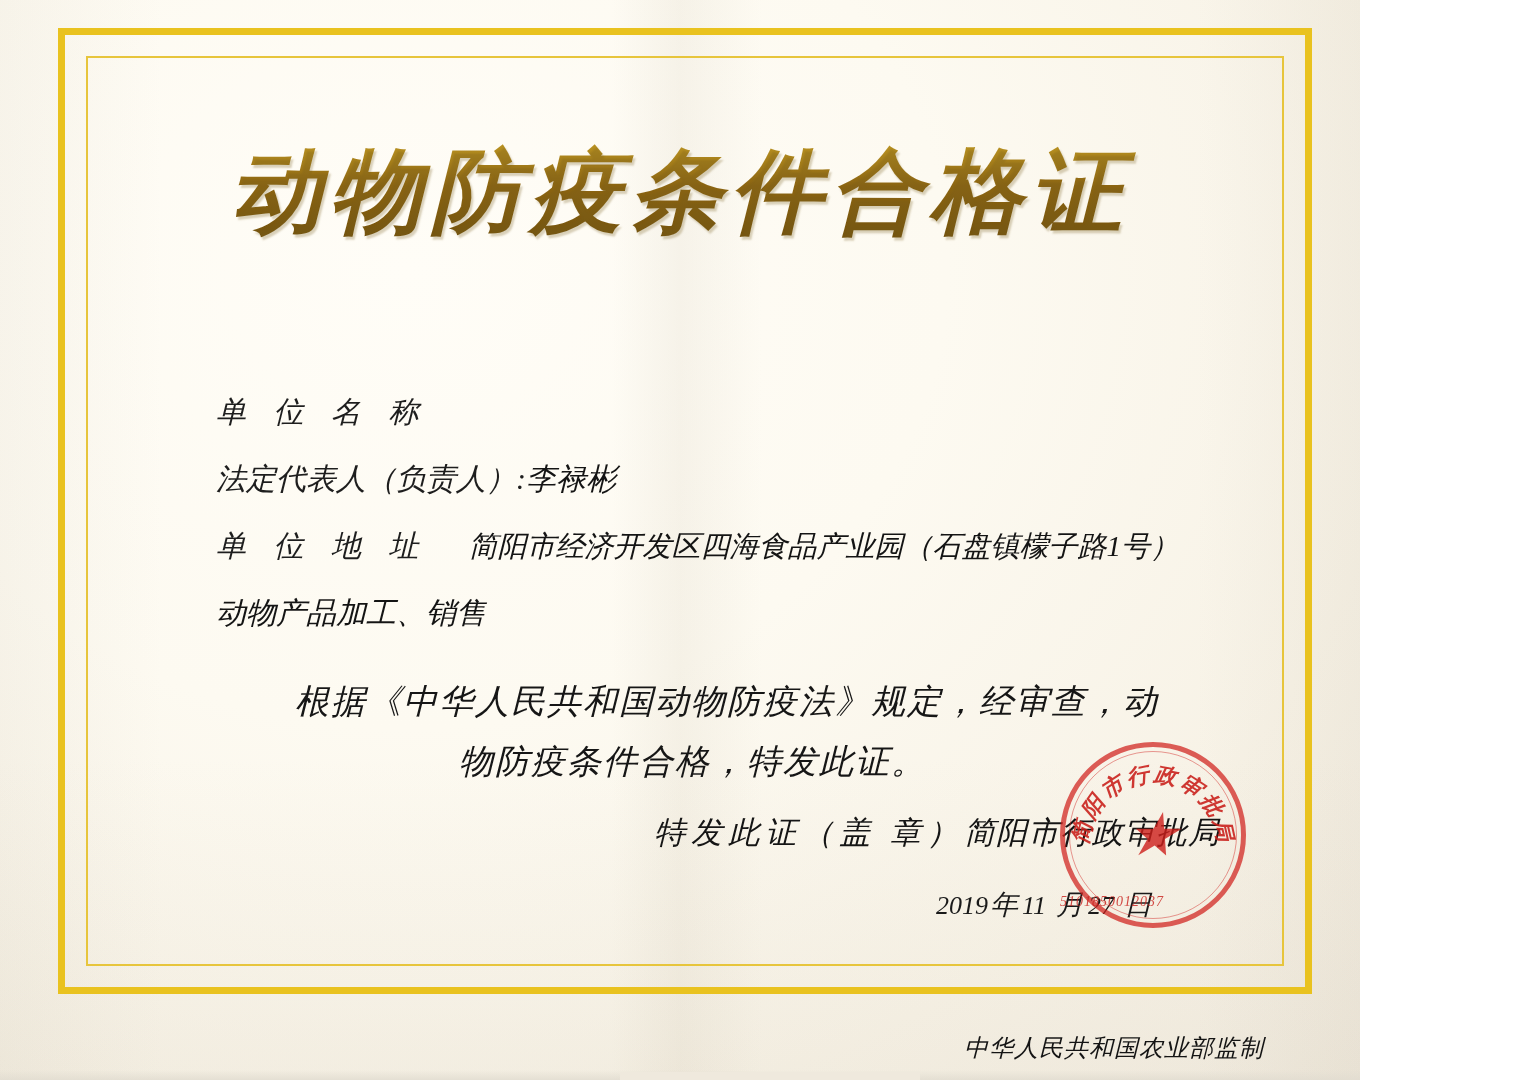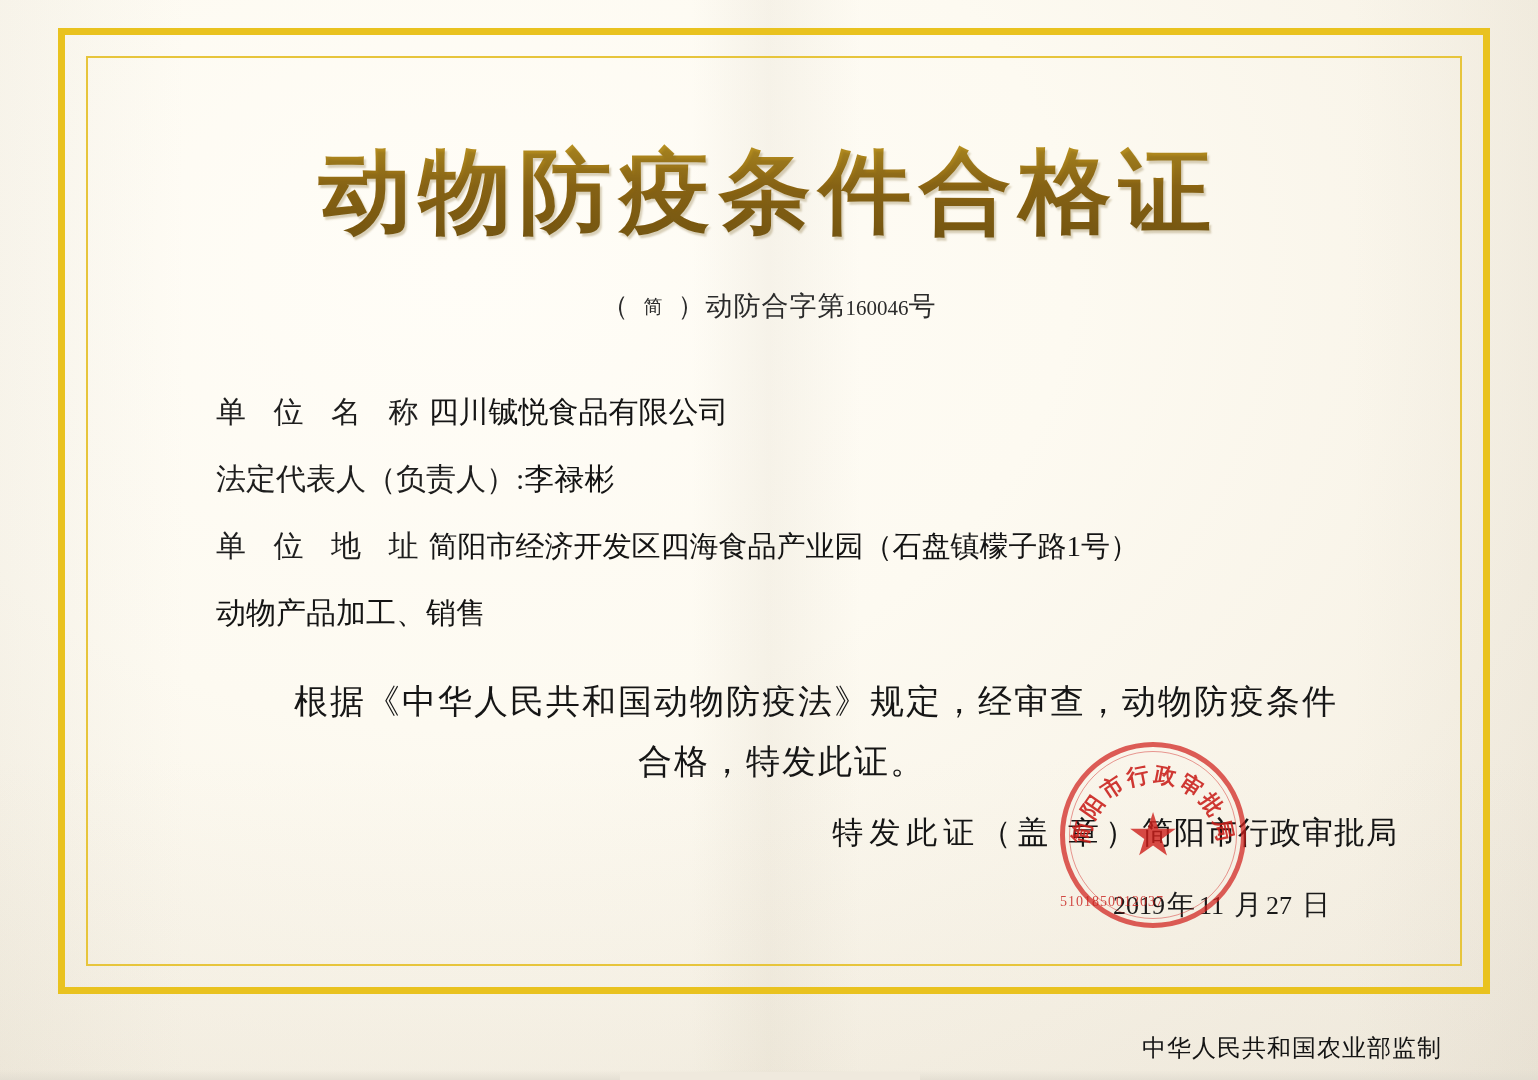--- a/index.html
+++ b/index.html
@@ -9,24 +9,25 @@
   }
   body {
     width: 1538px;
     height: 1080px;
     font-family: "Liberation Serif", "DejaVu Serif", serif;
     overflow: hidden;
   }
 
   #certificate {
     position: relative;
-    width: 1538px;
+    width: 1360px;
     height: 1080px;
     background:
       radial-gradient(ellipse at 30% 25%, #fffdf7 0%, #fdfaf1 40%, #f7f2e6 75%, #f2ece0 100%);
+    font-style: italic;
   }
 
   
   .paper-shade {
     position: absolute;
     inset: 0;
     background:
       linear-gradient(90deg, rgba(190,180,160,0.10) 0%, rgba(255,255,255,0) 12%,
                       rgba(255,255,255,0) 45%, rgba(205,195,175,0.16) 50%,
                       rgba(255,255,255,0) 56%, rgba(255,255,255,0) 88%,
@@ -147,21 +148,21 @@
     flex: none;
   }
   .field-label.spaced {
     letter-spacing: 10px;
   }
   .field-value {
     font-size: 30px;
     color: #141414;
     letter-spacing: 0px;
   }
-  .field-value.thin { font-size: 29px; }
+  .field-value.thin { font-size: 29px; margin-left: 40px; }
 
   
   .body-text {
     position: absolute;
     left: 216px;
     top: 672px;
     right: 190px;
     font-size: 34px;
     line-height: 1.75;
     color: #161616;
@@ -275,30 +276,26 @@
   <div class="paper-shade"></div>
   <div class="paper-shade2"></div>
 
   <div class="frame-outer"></div>
   <div class="frame-inner"></div>
 
   <div class="content">
 
     <div class="title">动物防疫条件合格证</div>
 
-    <div class="serial-line">
-      <span>（</span><span class="paren-inner">简</span><span>）动防合字第</span><span class="serial-num">160046</span><span>号</span>
-    </div>
 
 
     <div class="fields">
 
       <div class="field-row">
         <span class="field-label spaced">单 位 名 称</span>
-        <span class="field-value">四川铖悦食品有限公司</span>
       </div>
 
       <div class="field-row">
         <span class="field-label">法定代表人（负责人）:</span>
         <span class="field-value">李禄彬</span>
       </div>
 
       <div class="field-row">
         <span class="field-label spaced">单 位 地 址</span>
         <span class="field-value thin">简阳市经济开发区四海食品产业园（石盘镇檬子路1号）</span>

